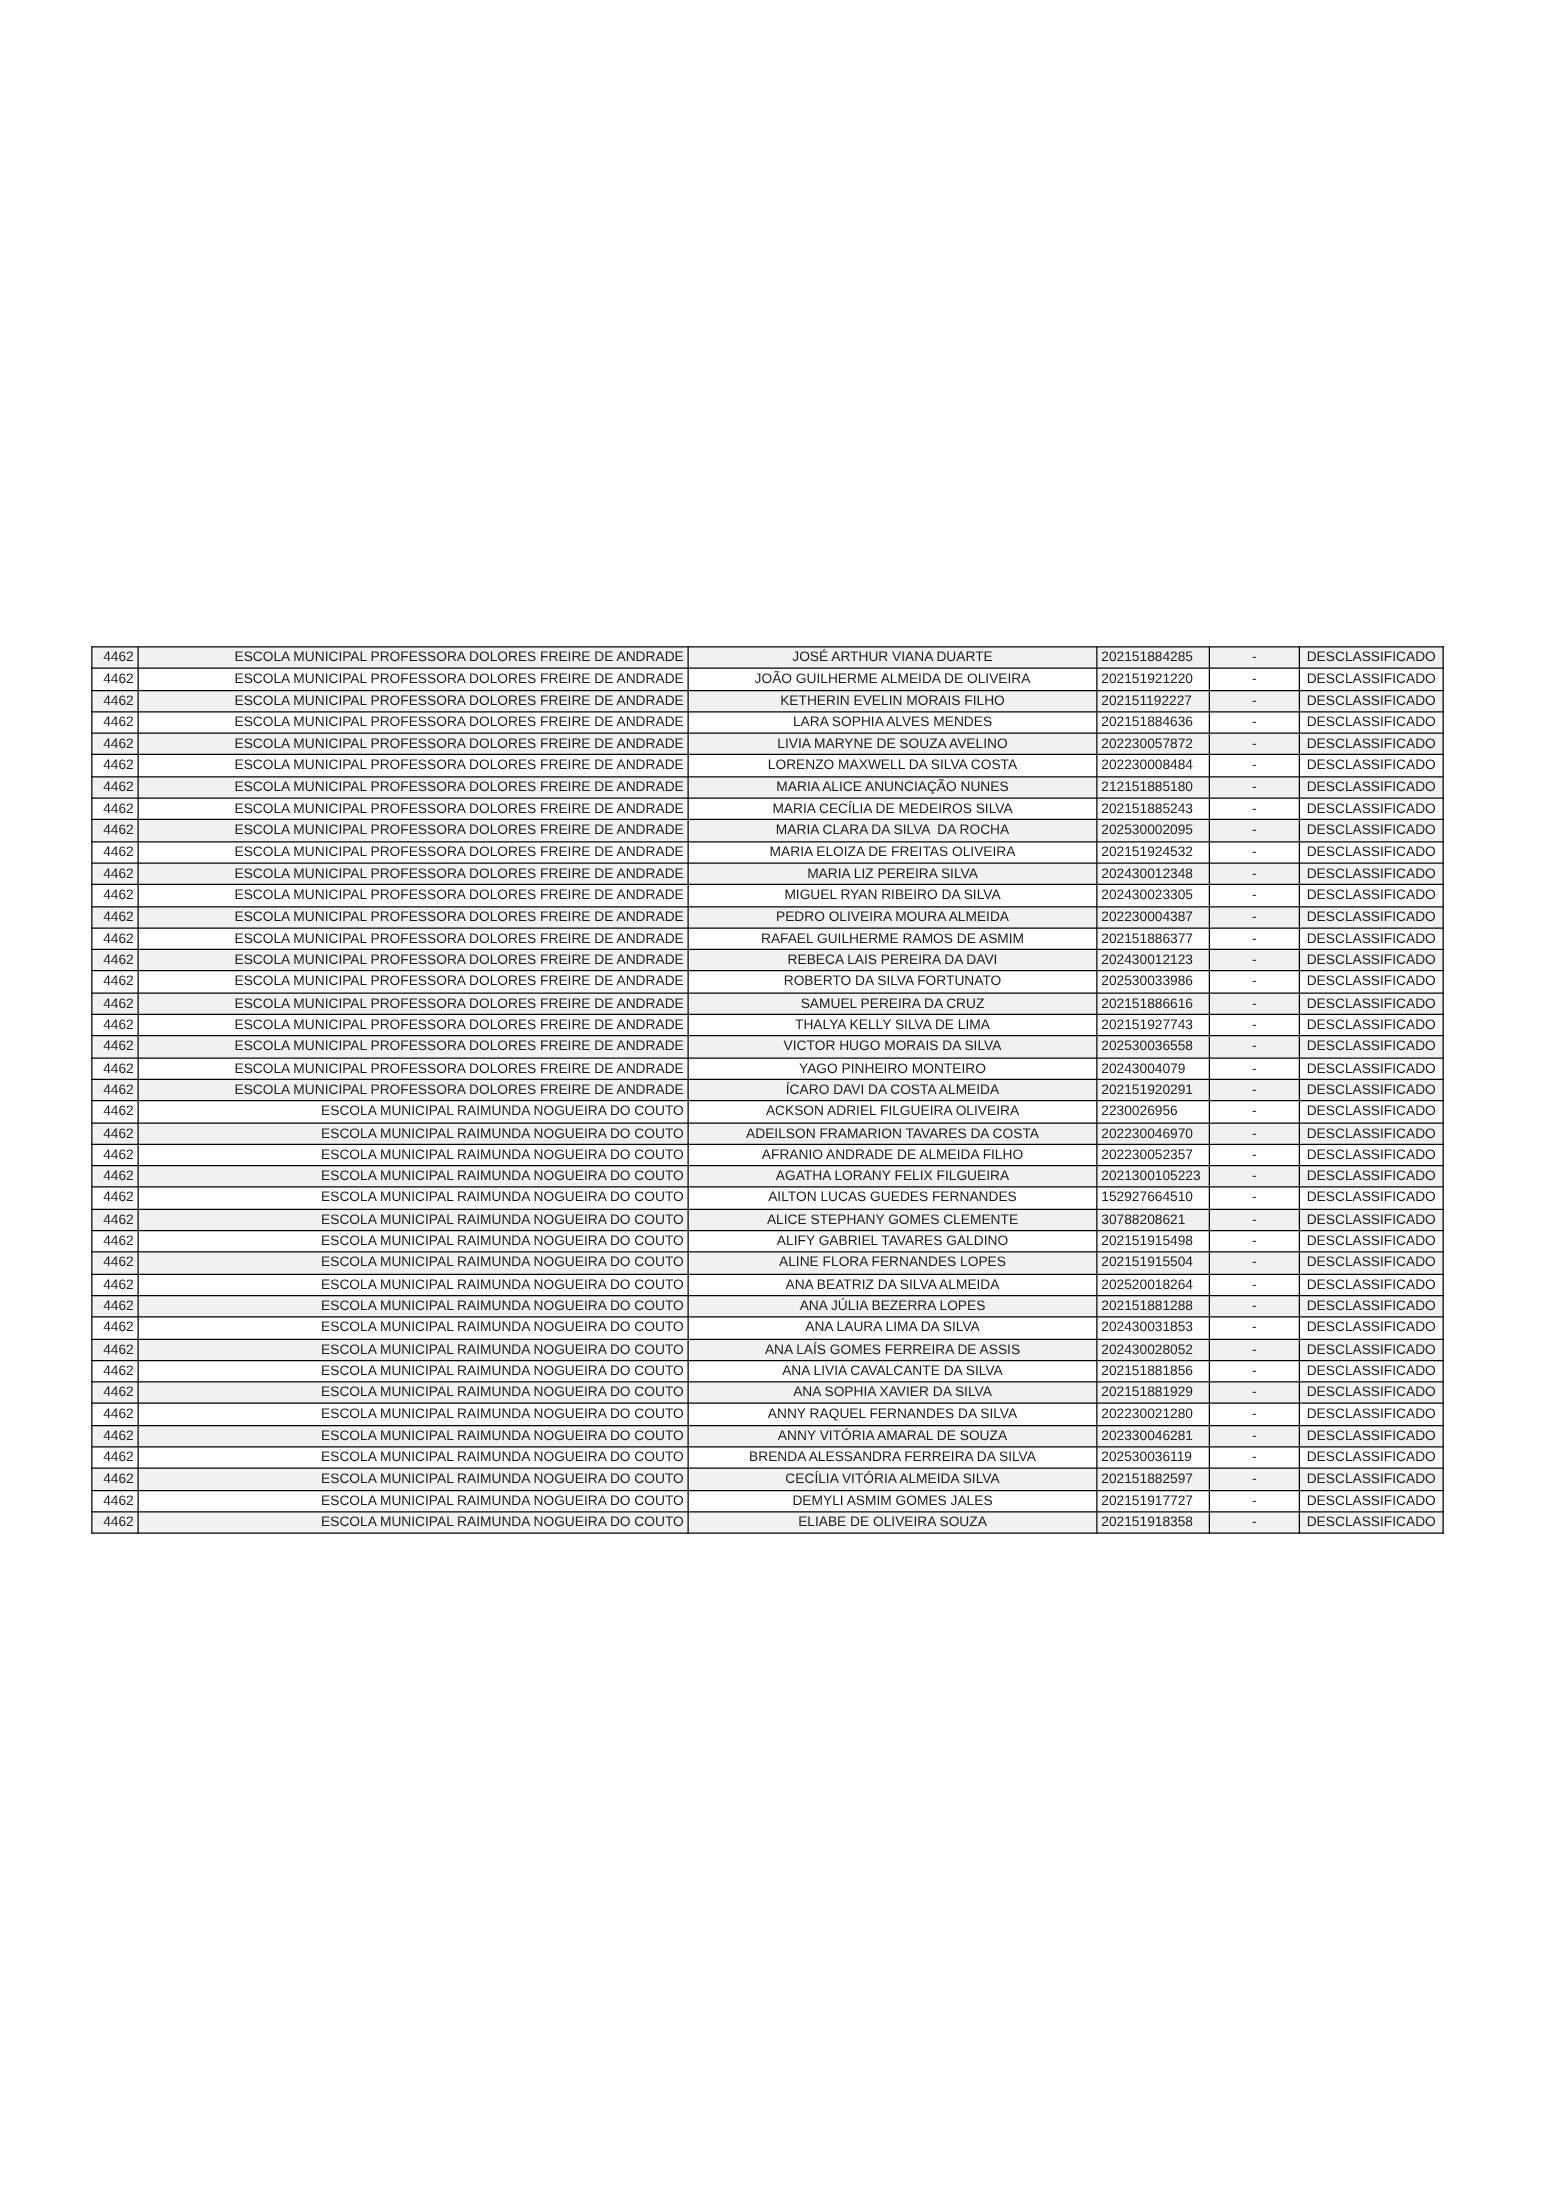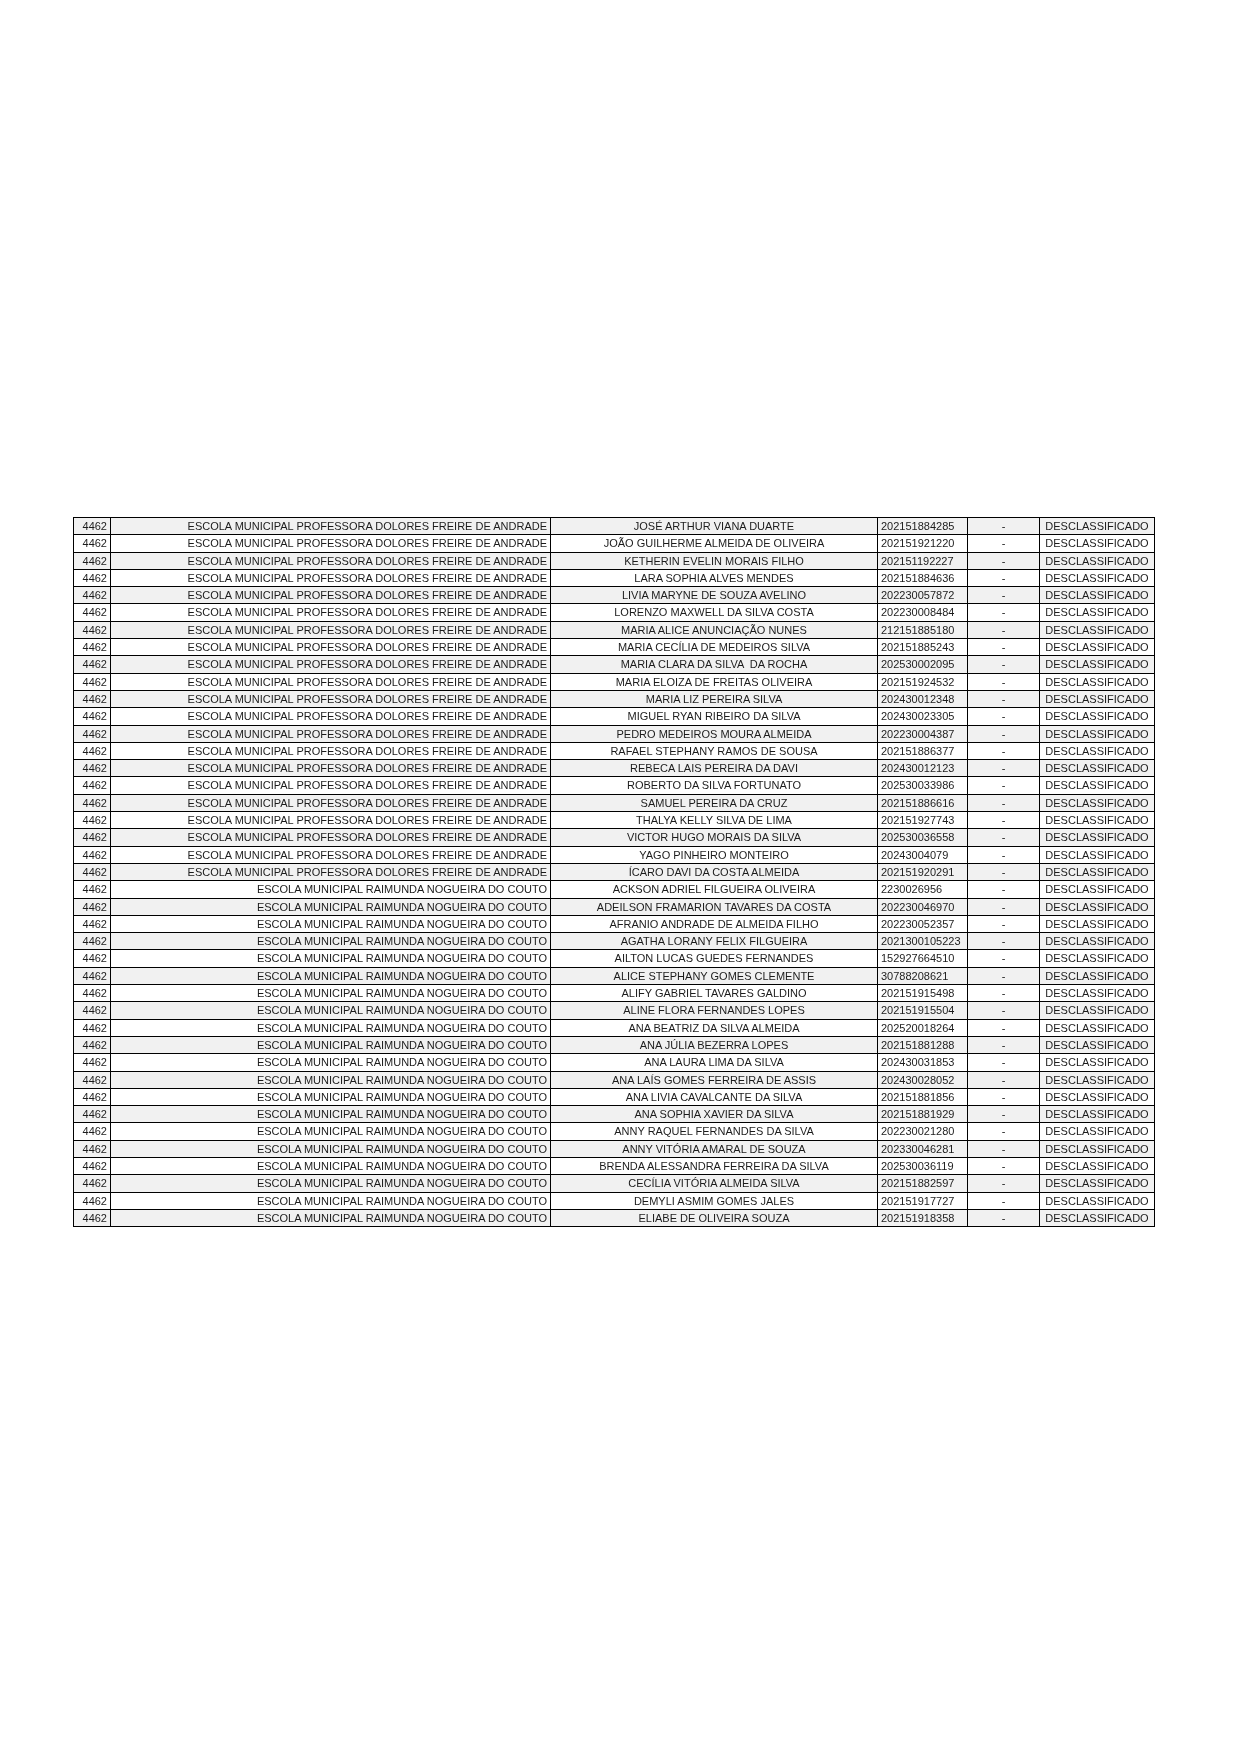--- a/index.html
+++ b/index.html
@@ -153,29 +153,29 @@
           <td class="code">4462</td>
           <td class="school">ESCOLA MUNICIPAL PROFESSORA DOLORES FREIRE DE ANDRADE</td>
           <td class="name">MIGUEL RYAN RIBEIRO DA SILVA</td>
           <td class="enrollment">202430023305</td>
           <td class="score">-</td>
           <td class="status">DESCLASSIFICADO</td>
         </tr>
         <tr>
           <td class="code">4462</td>
           <td class="school">ESCOLA MUNICIPAL PROFESSORA DOLORES FREIRE DE ANDRADE</td>
-          <td class="name">PEDRO MEDEIROS MOURA ALMEIDA</td>
+          <td class="name">PEDRO OLIVEIRA MOURA ALMEIDA</td>
           <td class="enrollment">202230004387</td>
           <td class="score">-</td>
           <td class="status">DESCLASSIFICADO</td>
         </tr>
         <tr>
           <td class="code">4462</td>
           <td class="school">ESCOLA MUNICIPAL PROFESSORA DOLORES FREIRE DE ANDRADE</td>
-          <td class="name">RAFAEL STEPHANY RAMOS DE SOUSA</td>
+          <td class="name">RAFAEL GUILHERME RAMOS DE ASMIM</td>
           <td class="enrollment">202151886377</td>
           <td class="score">-</td>
           <td class="status">DESCLASSIFICADO</td>
         </tr>
         <tr>
           <td class="code">4462</td>
           <td class="school">ESCOLA MUNICIPAL PROFESSORA DOLORES FREIRE DE ANDRADE</td>
           <td class="name">REBECA LAIS PEREIRA DA DAVI</td>
           <td class="enrollment">202430012123</td>
           <td class="score">-</td>

